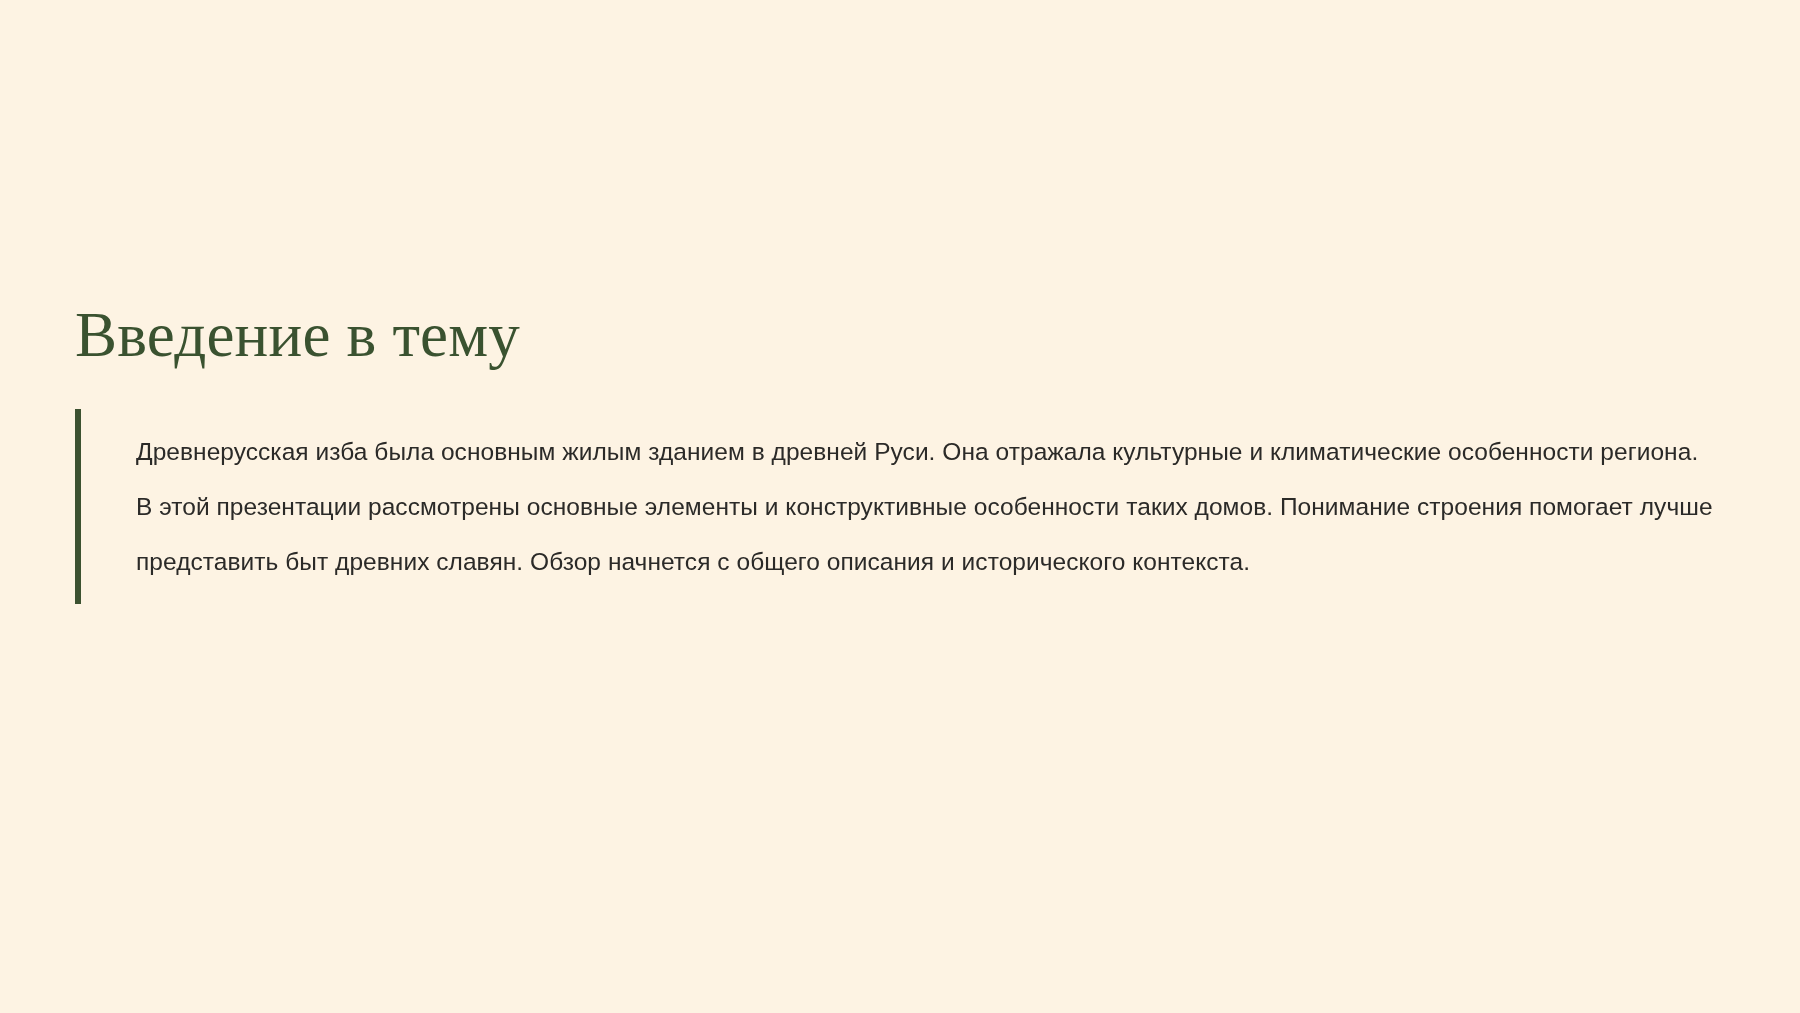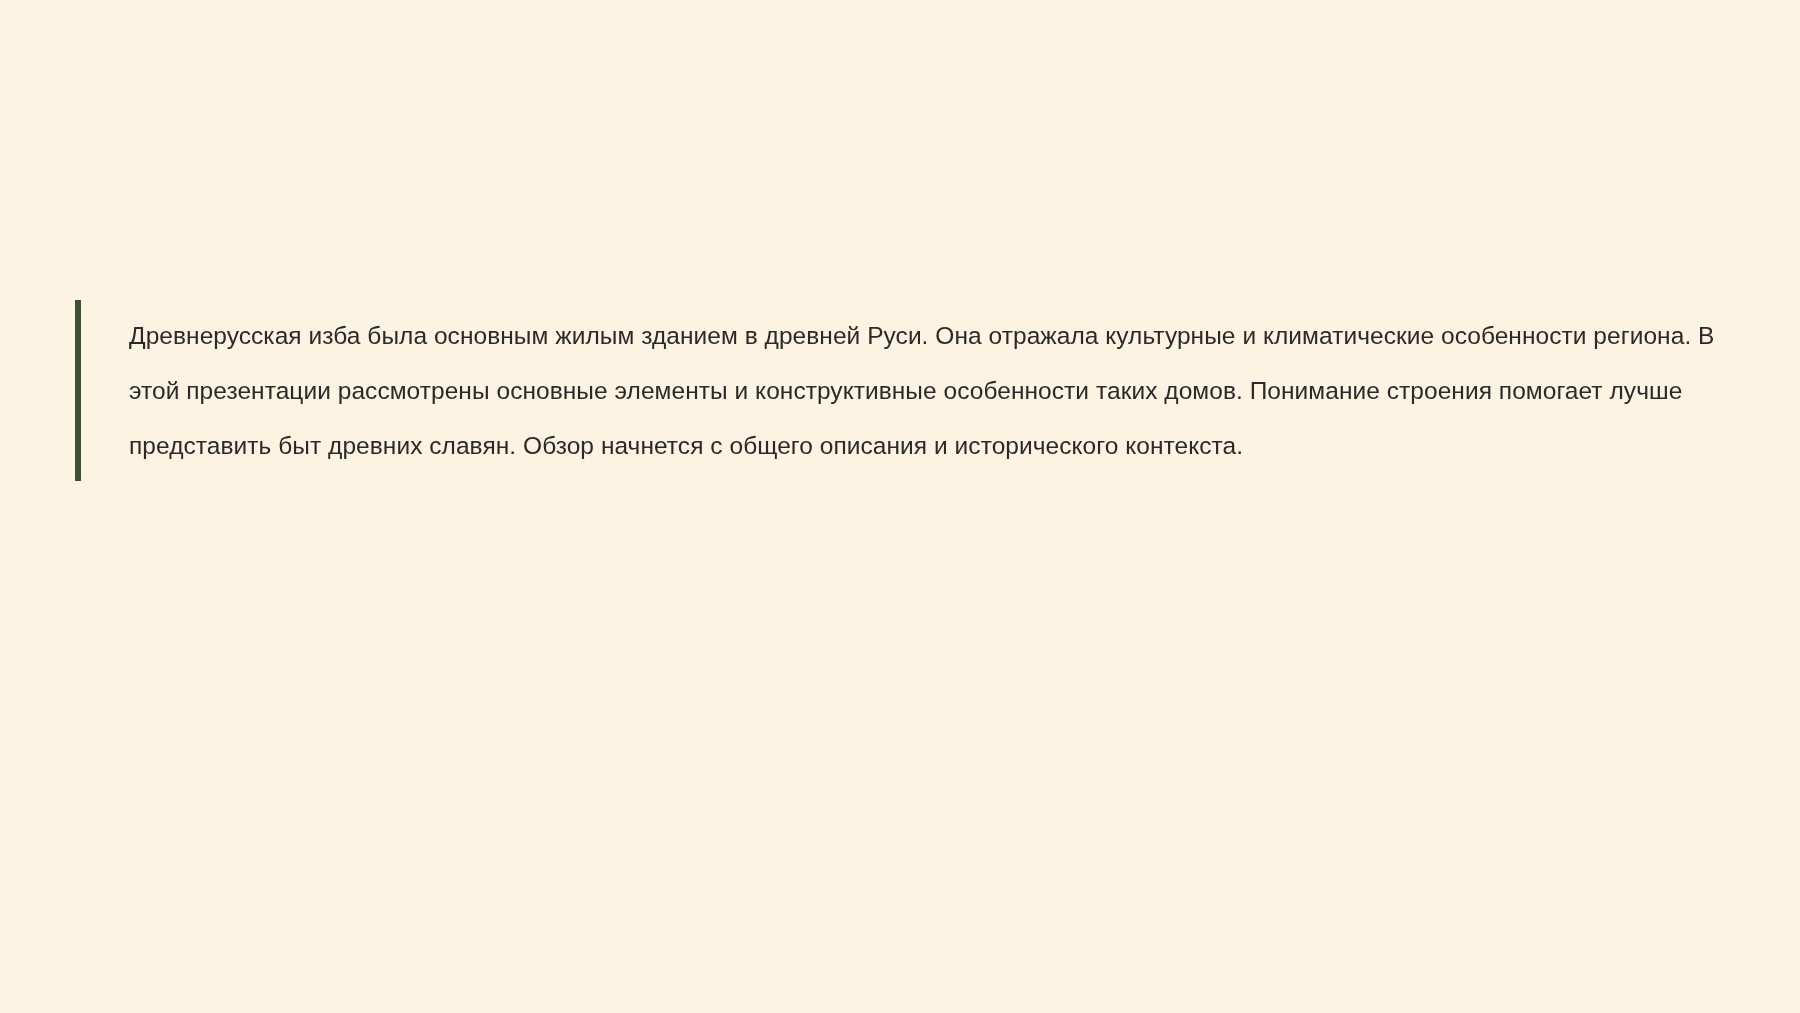--- a/index.html
+++ b/index.html
@@ -39,38 +39,39 @@
     display: flex;
     align-items: stretch;
   }
   #accent-bar {
     width: 6px;
     min-width: 6px;
     background: #3c5130;
     border-radius: 0;
   }
   #body-text {
-    margin: 8px;
+    margin: 15px;
     padding: 0 0 0 40px;
     font-family: "Liberation Sans", "DejaVu Sans", sans-serif;
     font-size: 24.5px;
     line-height: 55px;
     color: #2b2a28;
     max-width: 1620px;
     font-weight: 400;
     letter-spacing: 0.05px;
   }
 </style>
 </head>
 <body>
 
 <div id="slide" style="background: rgb(253, 243, 227);">
 
   <div id="content-block">
 
+    <h1 id="slide-title" style="color: rgb(58, 82, 48);">Введение в тему</h1>
 
     <div id="body-wrap">
       <div id="accent-bar" style="background: rgb(60, 81, 48);"></div>
       <p id="body-text" style="color: rgb(43, 42, 40);">Древнерусская изба была основным жилым зданием в древней Руси. Она отражала культурные и климатические особенности региона. В этой презентации рассмотрены основные элементы и конструктивные особенности таких домов. Понимание строения помогает лучше представить быт древних славян. Обзор начнется с общего описания и исторического контекста.</p>
     </div>
 
   </div>
 
 </div>
 

